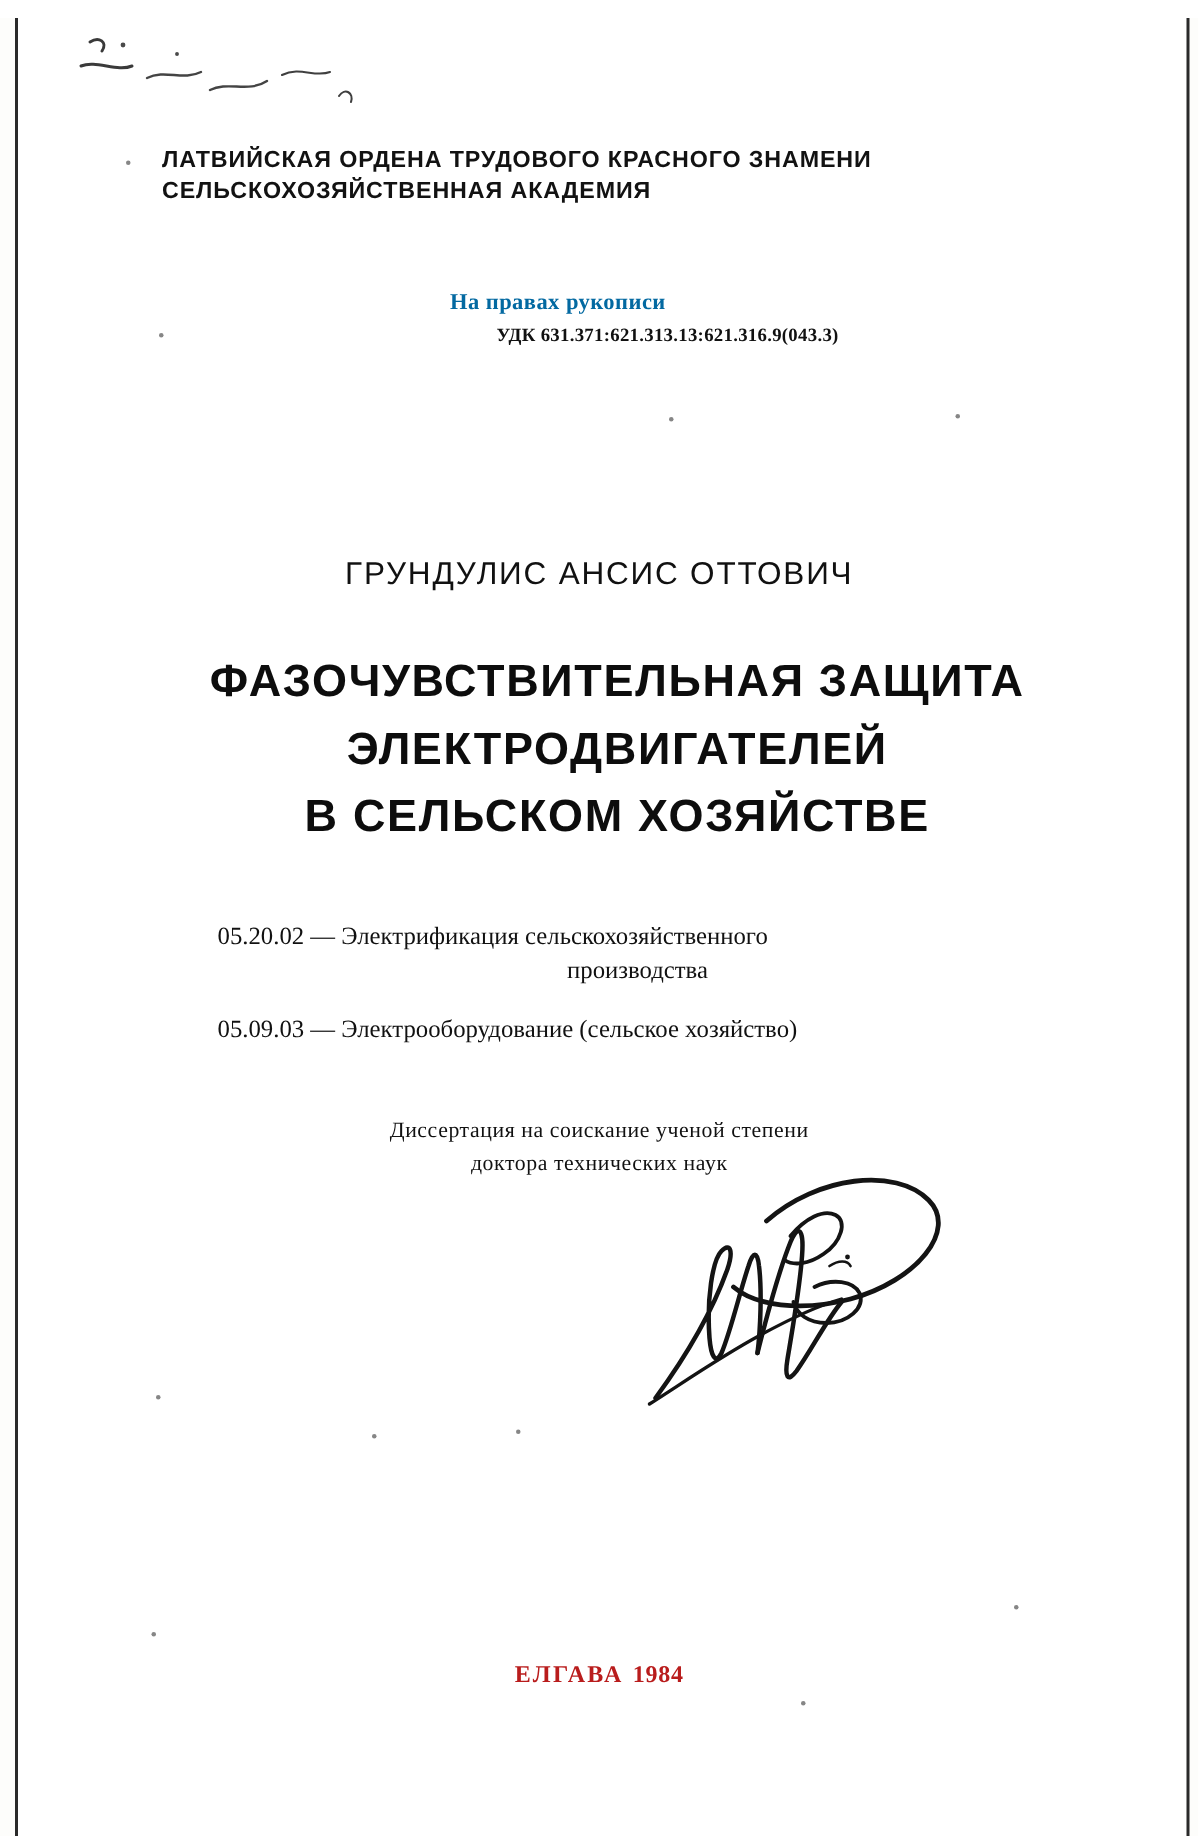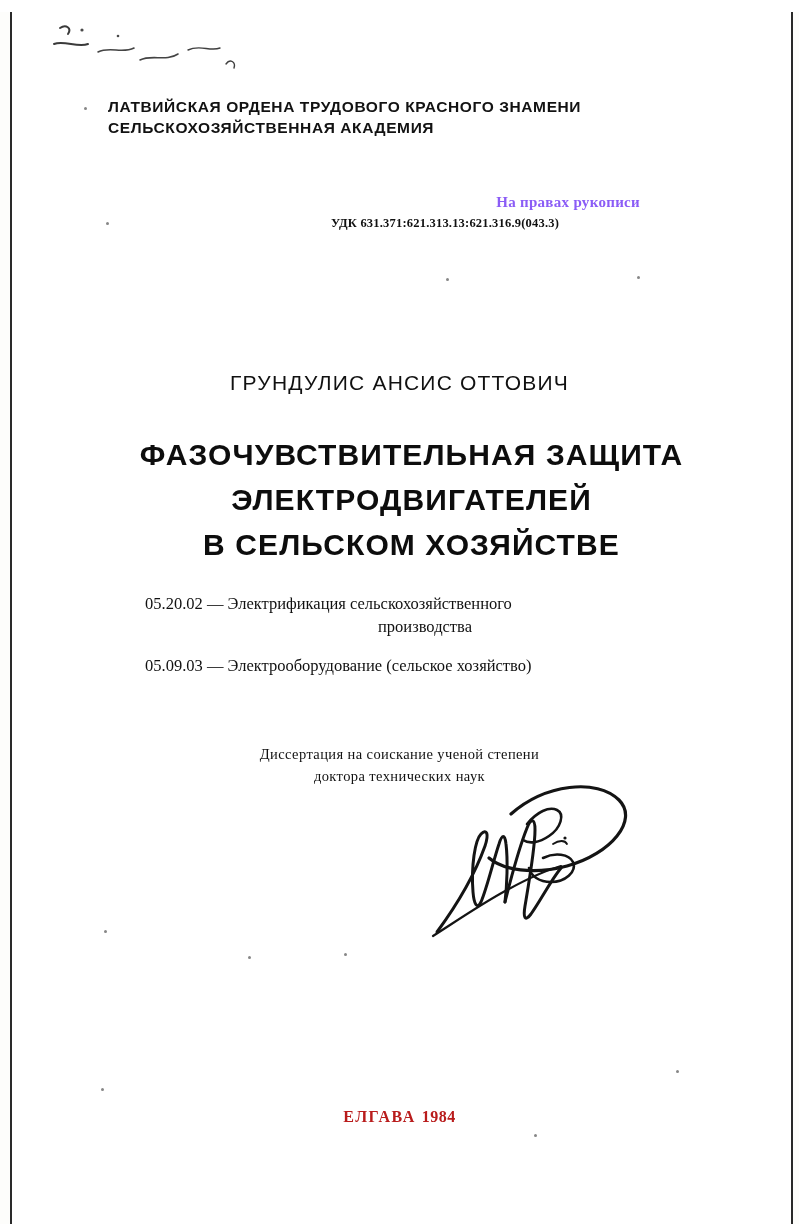--- a/index.html
+++ b/index.html
@@ -61,26 +61,25 @@
     letter-spacing: 0.6px;
     line-height: 21px;
     color: #121212;
   }
 
   .rights {
     position: absolute;
     left: 300px;
     top: 182px;
     width: 340px;
-    text-align: right;
     font-family: "Liberation Serif", serif;
     font-weight: bold;
     font-size: 15px;
     letter-spacing: .3px;
-    color: #8b5cf6;
+    color: #0369a1;
   }
   .udk {
     position: absolute;
     left: 265px;
     top: 204px;
     width: 360px;
     text-align: center;
     font-family: "Liberation Serif", serif;
     font-weight: bold;
     font-size: 12.5px;
@@ -111,21 +110,21 @@
     font-size: 30px;
     line-height: 45px;
     letter-spacing: 1.1px;
     color: #0d0d0d;
   }
   .title .line { display: block; padding-left: 24px; }
 
   .specialties {
     position: absolute;
     left: 145px;
-    top: 580px;
+    top: 600px;
     width: 520px;
     font-family: "Liberation Serif", serif;
     font-size: 16.5px;
     line-height: 23px;
     color: #111;
   }
   .spec-row { margin-bottom: 16px; }
   .spec-row .code { font-weight: normal; }
   .spec-cont {
     display: block;

